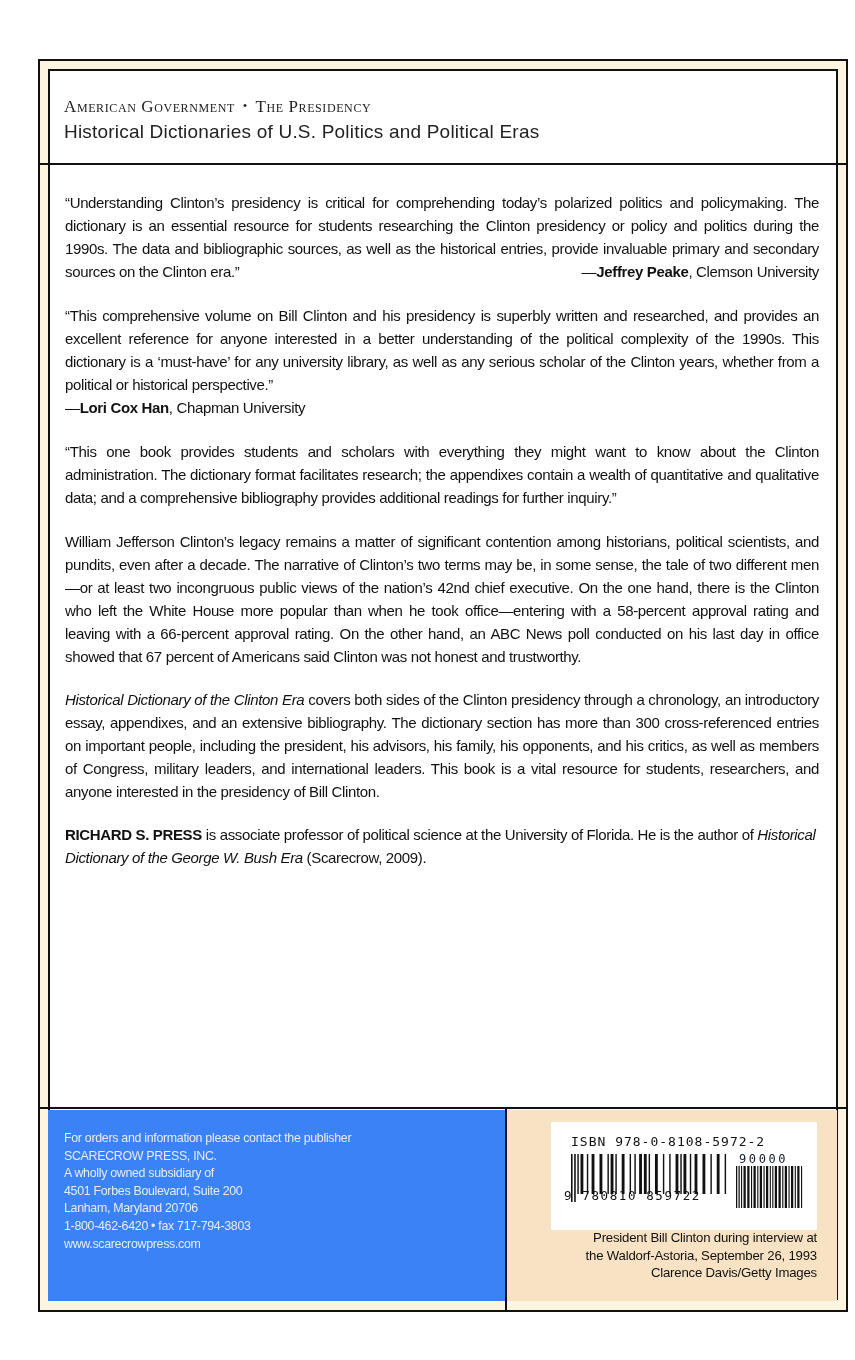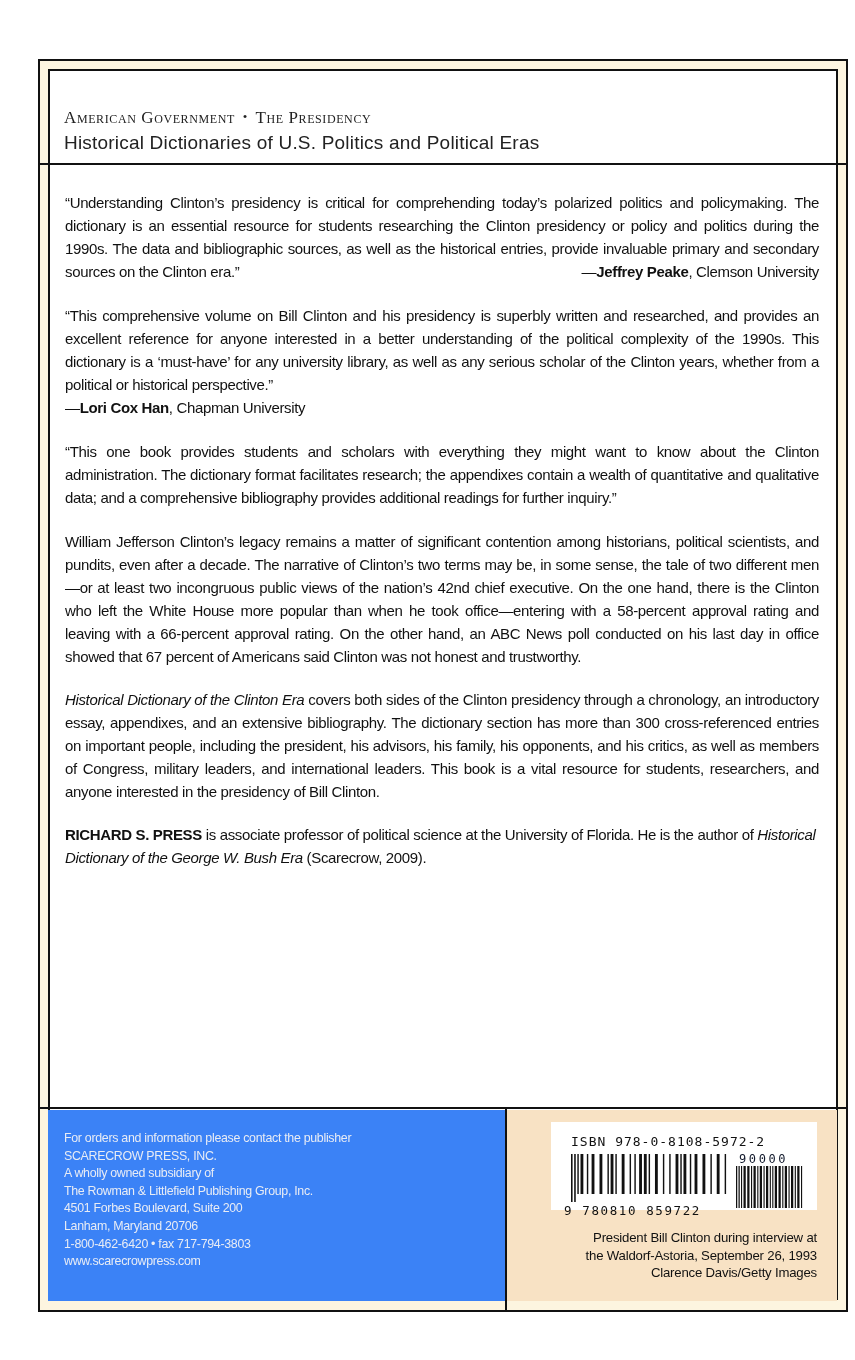--- a/index.html
+++ b/index.html
@@ -18,21 +18,20 @@
   .vline {
     position:absolute; width:2px; background:#111;
   }
   .header {
     position:absolute; left:64px; top:94px; width:760px;
     font-family:"DejaVu Serif","Liberation Serif",serif; color:#222;
   }
   .series-line {
     font-size:17px; letter-spacing:0.6px; font-variant:small-caps; line-height:24px;
     font-family:"Liberation Serif",serif;
-    margin-top:11px;
   }
   .series-line .bullet { font-size:13px; vertical-align:2px; padding:0 3px; }
   .subtitle-line {
     font-family:Liberation Sans, sans-serif; font-size:19px; line-height:26px; letter-spacing:0.2px;
   }
   .body-text {
     position:absolute; left:65px; top:191px; width:754px;
     font-family:"Liberation Sans Narrow","Liberation Sans",sans-serif;
     font-size:15px; line-height:23px; color:#111; letter-spacing:-0.35px;
   }
@@ -49,30 +48,30 @@
   .footer-left .contact {
     position:absolute; left:16px; top:20px;
     font-family:"Liberation Sans",sans-serif; font-size:12.4px; line-height:17.6px; color:#e8ecf5;
     letter-spacing:-0.3px;
   }
   .footer-right {
     position:absolute; left:507px; top:1110px; width:330px; height:191px;
     background:#f8e2c4;
   }
   .barcode-box {
-    position:absolute; left:44px; top:12px; width:266px; height:88px; background:#fff;
+    position:absolute; left:44px; top:12px; width:266px; height:108px; background:#fff;
   }
   .isbn-text {
     position:absolute; left:20px; top:12px;
     font-family:"DejaVu Sans Mono","Liberation Mono",monospace; font-size:13px; letter-spacing:1px; color:#111;
   }
   .bars-main { position:absolute; left:20px; top:32px; width:160px; height:48px; }
   .bars-addon { position:absolute; left:185px; top:44px; width:70px; height:42px; }
   .ean-digits {
-    position:absolute; left:13px; top:81px;
+    position:absolute; left:13px; top:66px;
     font-family:"DejaVu Sans Mono","Liberation Mono",monospace; font-size:12.5px; letter-spacing:1.6px; color:#111;
     background:transparent;
   }
   .addon-digits {
     position:absolute; left:188px; top:30px;
     font-family:"DejaVu Sans Mono","Liberation Mono",monospace; font-size:12px; letter-spacing:2.6px; color:#0f172a;
   }
   .caption {
     position:absolute; right:20px; top:119px; text-align:right;
     font-family:"Liberation Sans",sans-serif; font-size:13.2px; line-height:17.5px; color:#111; letter-spacing:-0.2px;
@@ -110,21 +109,20 @@
   <p class="para">William Jefferson Clinton’s legacy remains a matter of significant contention among historians, political scientists, and pundits, even after a decade. The narrative of Clinton’s two terms may be, in some sense, the tale of two different men—or at least two incongruous public views of the nation’s 42nd chief executive. On the one hand, there is the Clinton who left the White House more popular than when he took office—entering with a 58-percent approval rating and leaving with a 66-percent approval rating. On the other hand, an ABC News poll conducted on his last day in office showed that 67 percent of Americans said Clinton was not honest and trustworthy.</p>
   <p class="para"><i>Historical Dictionary of the Clinton Era</i><span> covers both sides of the Clinton presidency through a chronology, an introductory essay, appendixes, and an extensive bibliography. The dictionary section has more than 300 cross-referenced entries on important people, including the president, his advisors, his family, his opponents, and his critics, as well as members of Congress, military leaders, and international leaders. This book is a vital resource for students, researchers, and anyone interested in the presidency of Bill Clinton.</span></p>
   <p style="text-align:left;"><b>RICHARD S. PRESS</b><span> is associate professor of political science at the University of Florida. He is the author of </span><i>Historical Dictionary of the George W. Bush Era</i><span> (Scarecrow, 2009).</span></p>
 </div>
 
 <div class="footer-left">
   <div class="contact">
     <div>For orders and information please contact the publisher</div>
     <div>SCARECROW PRESS, INC.</div>
     <div>A wholly owned subsidiary of</div>
-    <div>The Rowman &amp; Littlefield Publishing Group, Inc.</div>
     <div>4501 Forbes Boulevard, Suite 200</div>
     <div>Lanham, Maryland 20706</div>
     <div>1-800-462-6420 • fax 717-794-3803</div>
     <div>www.scarecrowpress.com</div>
   </div>
 </div>
 
 <div class="vline" style="left:505px; top:1107px; height:204px;"></div>
 
 <div class="footer-right">

